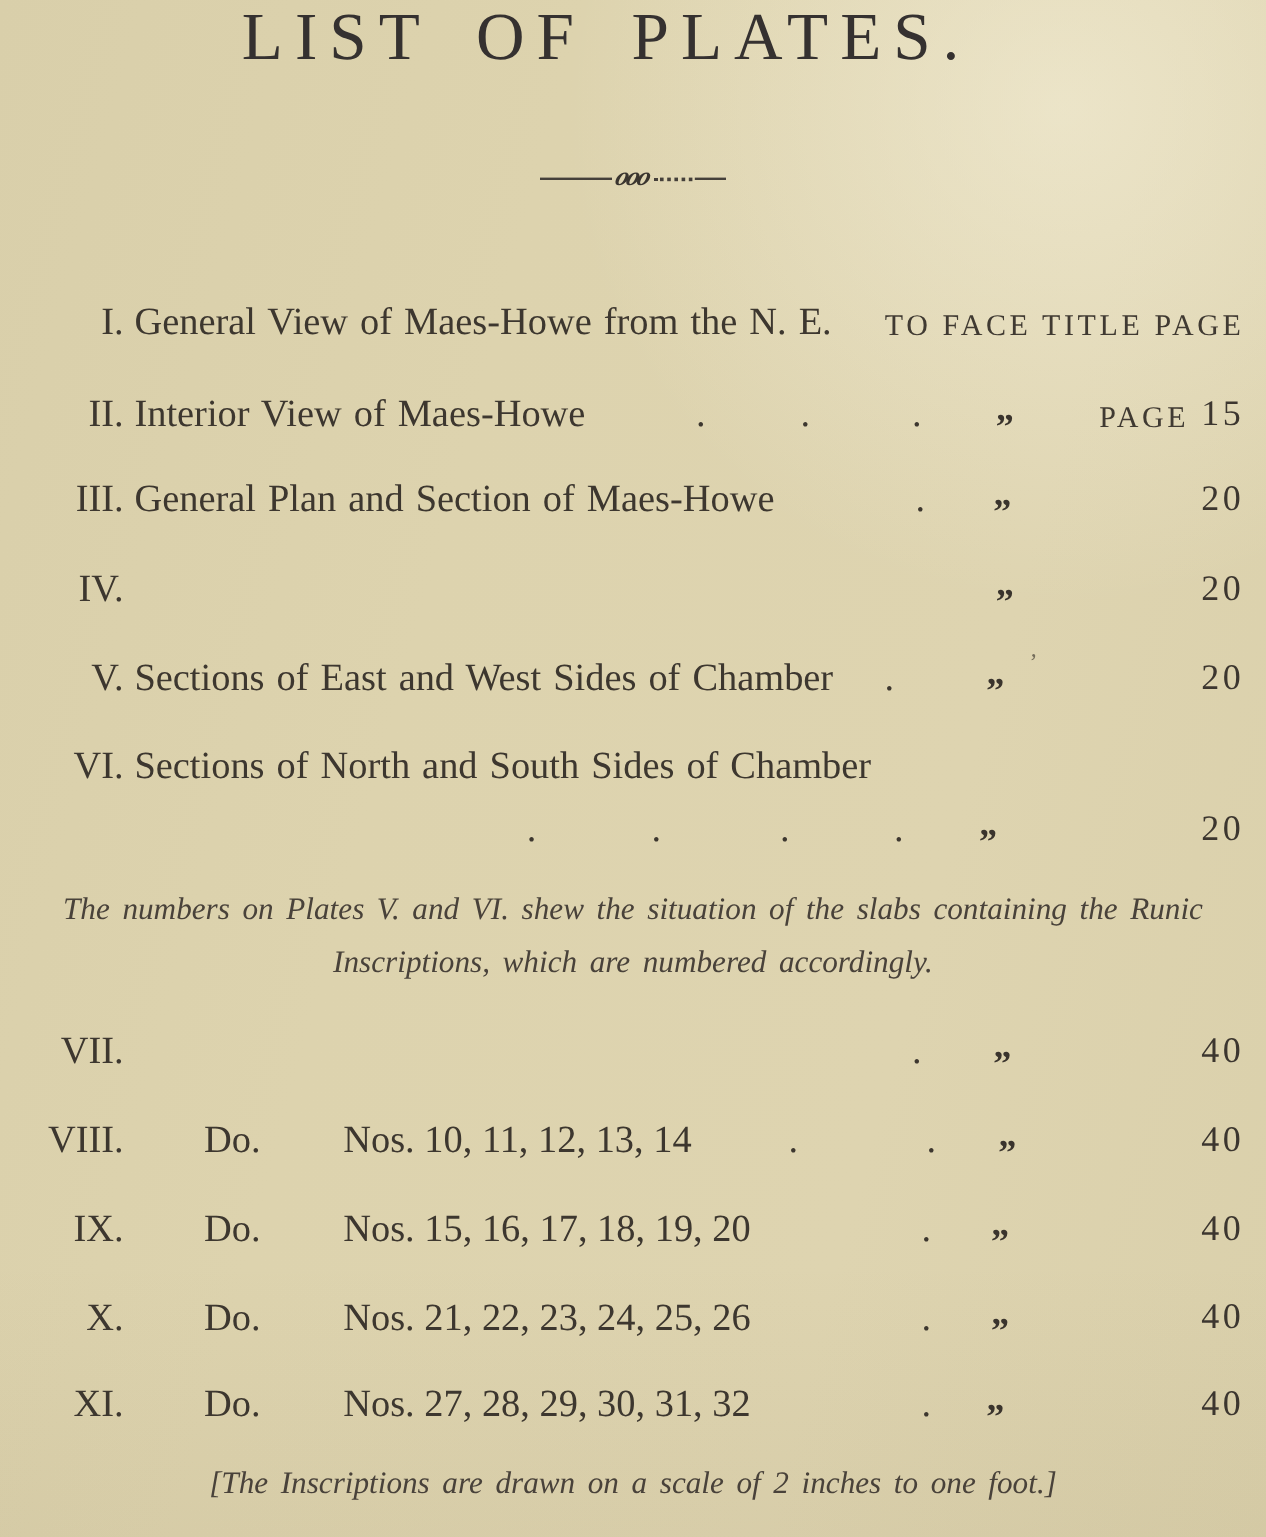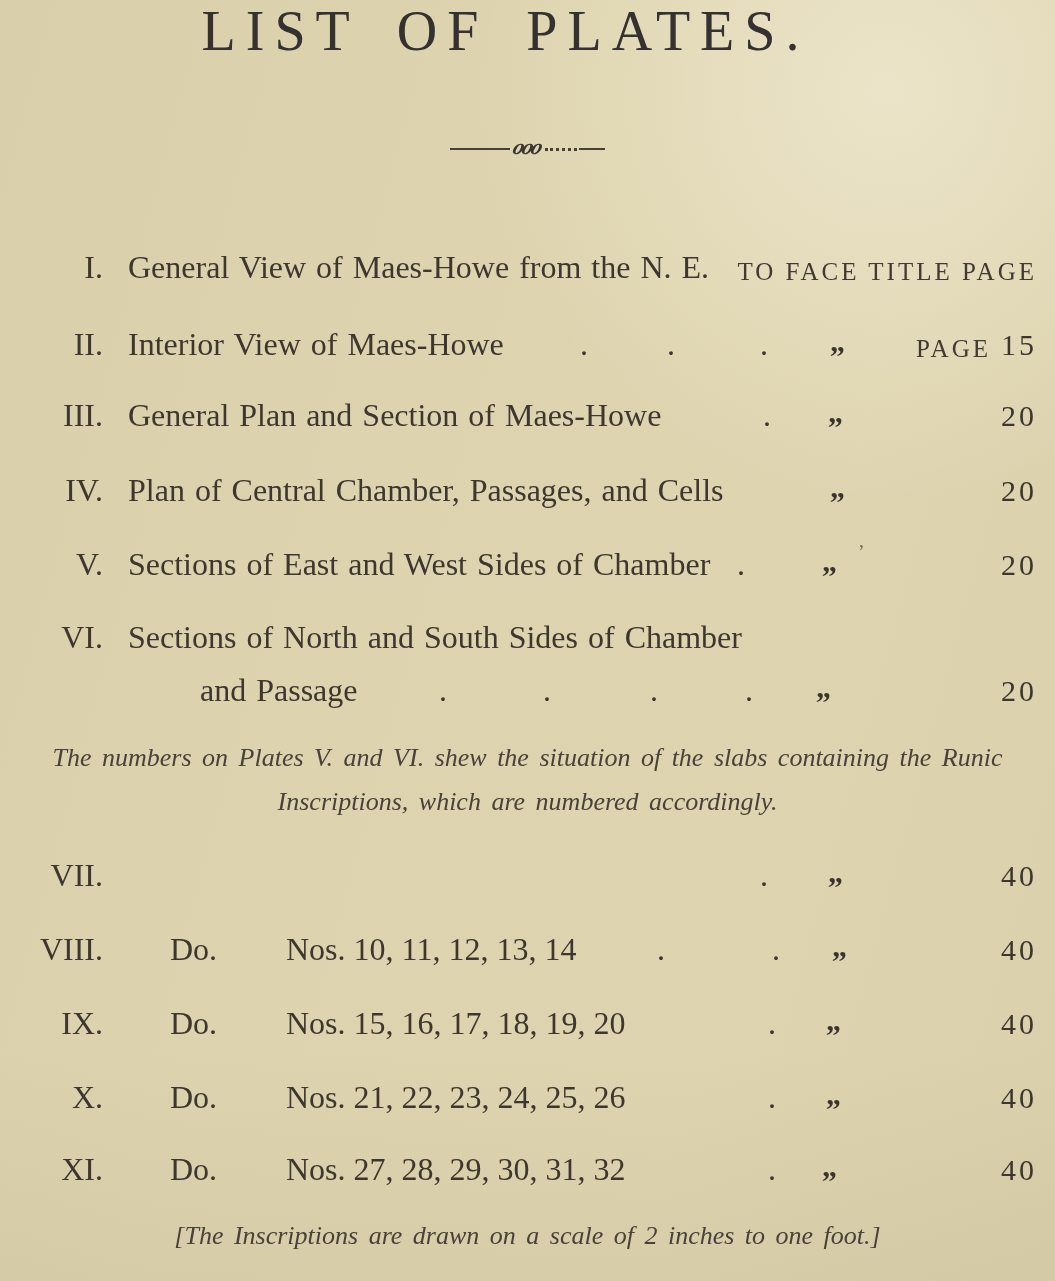--- a/index.html
+++ b/index.html
@@ -30,21 +30,21 @@
   .dline.long{width:60px;}
   .dline.short{width:26px;}
   .ddots{width:32px;border-top:3px dotted #45403a;height:0;display:inline-block;margin:0 2px;}
   .dooo{
     font-style:italic;font-weight:bold;font-size:22px;line-height:18px;
     letter-spacing:-2px;transform:skewX(-18deg);
     padding:0 3px 4px 3px;color:#3a352f;
   }
   .row{position:absolute;left:0;right:0;height:46px;line-height:46px;font-size:32px;}
   .num{position:absolute;left:0;top:0;width:103px;text-align:right;}
-  .desc{position:absolute;left:112px;top:0;white-space:nowrap;word-spacing:2px;margin-left:16px;}
+  .desc{position:absolute;left:112px;top:0;white-space:nowrap;word-spacing:2px;}
   .desc2{position:absolute;left:200px;top:0;white-space:nowrap;word-spacing:2px;}
   .label-wide{position:absolute;left:112px;top:0;white-space:nowrap;}
   .label-do{position:absolute;left:170px;top:0;white-space:nowrap;text-align:right;}
   .nos{position:absolute;left:286px;top:0;white-space:nowrap;}
   .dot{position:absolute;top:0;}
   .ditto{position:absolute;top:-3px;font-size:30px;font-weight:bold;color:#3a342d;}
   .stray{position:absolute;top:-12px;font-size:20px;opacity:0.65;}
   .pagenum{
     position:absolute;right:18px;top:1px;text-align:right;
     font-size:30px;letter-spacing:3px;color:#3c362f;
@@ -95,40 +95,38 @@
   <div class="row" style="top:392px">
     <span class="num">III.</span>
     <span class="desc">General Plan and Section of Maes-Howe</span>
     <span class="dot" style="left:763px">.</span>
     <span class="ditto" style="left:828px">„</span>
     <span class="pagenum">20</span>
   </div>
 
   <div class="row" style="top:467px">
     <span class="num">IV.</span>
-    <span class="desc">Plan of Central Chamber, Passages, and Cells</span>
     <span class="ditto" style="left:830px">„</span>
     <span class="pagenum">20</span>
   </div>
 
   <div class="row" style="top:541px">
     <span class="num">V.</span>
     <span class="desc">Sections of East and West Sides of Chamber</span>
     <span class="dot" style="left:737px">.</span>
     <span class="ditto" style="left:822px">„</span>
     <span class="stray" style="left:858px">’</span>
     <span class="pagenum">20</span>
   </div>
 
   <div class="row" style="top:614px">
     <span class="num">VI.</span>
     <span class="desc">Sections of North and South Sides of Chamber</span>
   </div>
   <div class="row" style="top:667px">
-    <span class="desc2">and Passage</span>
     <span class="dot" style="left:439px">.</span>
     <span class="dot" style="left:543px">.</span>
     <span class="dot" style="left:650px">.</span>
     <span class="dot" style="left:745px">.</span>
     <span class="ditto" style="left:816px">„</span>
     <span class="pagenum">20</span>
   </div>
 
   <div class="note" style="top:782px">Inscriptions, which are numbered accordingly.</div>
   <div class="note" style="top:738px">The numbers on Plates V. and VI. shew the situation of the slabs containing the Runic</div>

